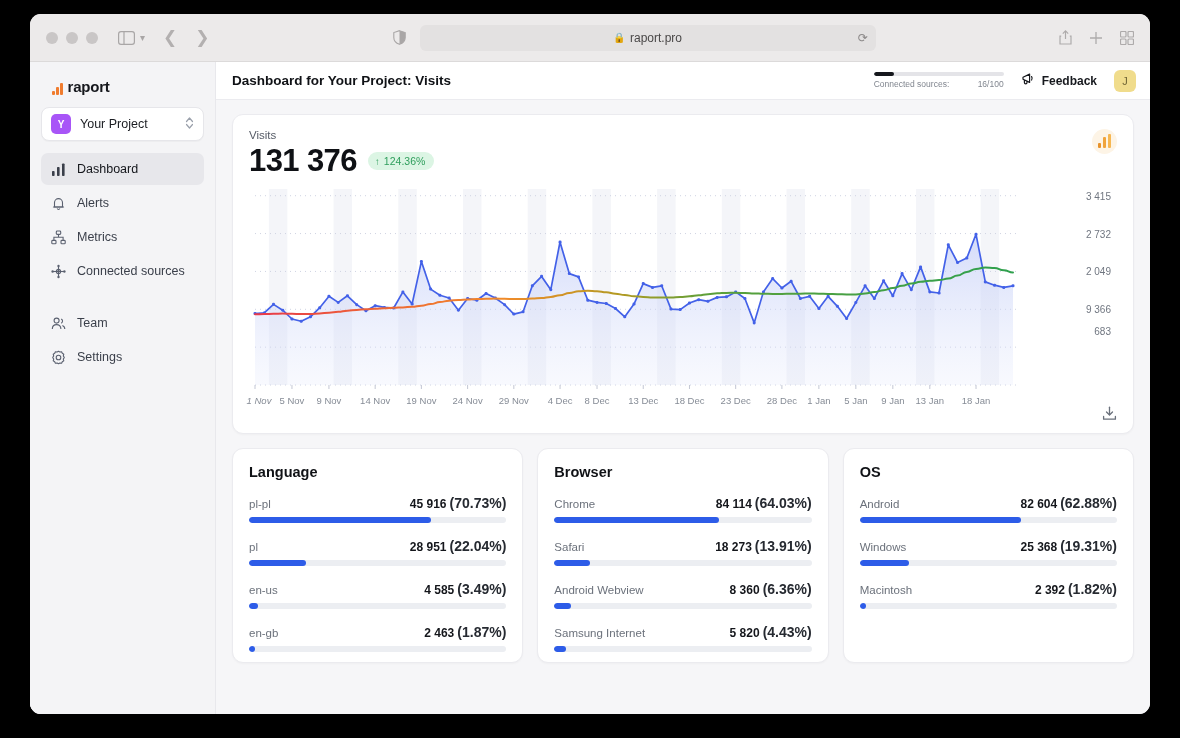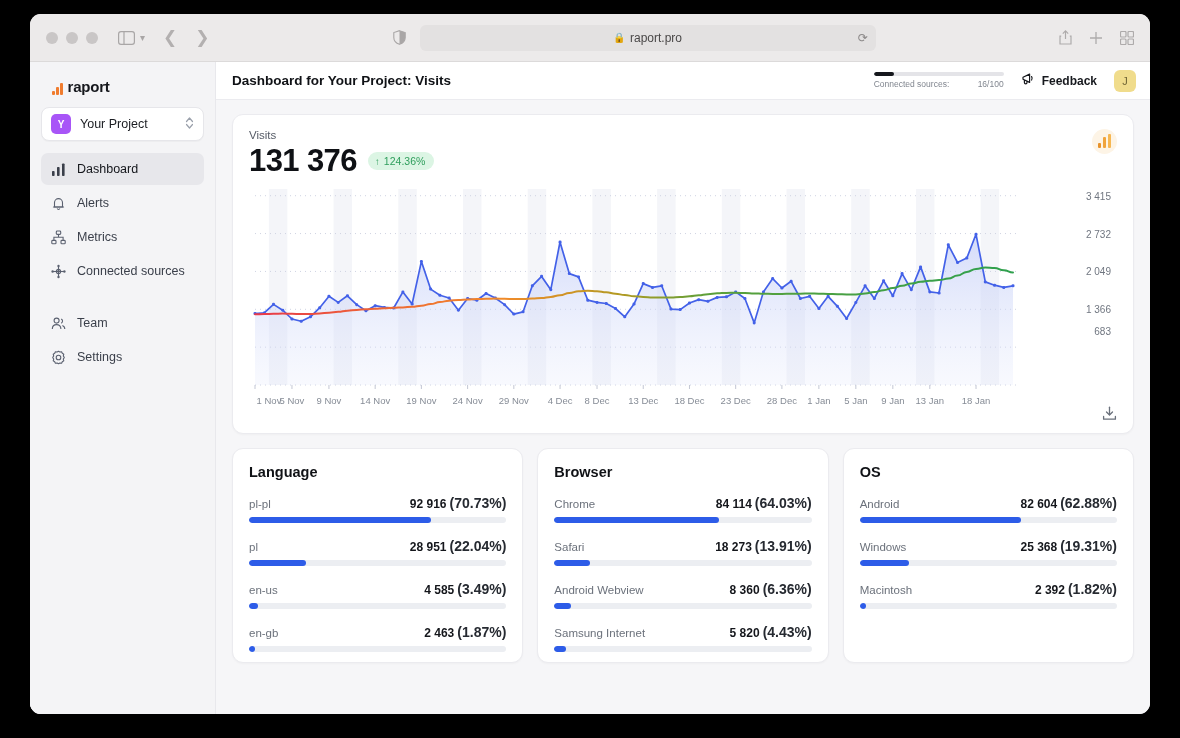--- a/index.html
+++ b/index.html
@@ -560,27 +560,27 @@
                     <line x1="532.9024390243902" x2="532.9024390243902" y1="198" y2="202" stroke="#c3c7d4" stroke-width="1"></line>
                     <line x1="569.8780487804878" x2="569.8780487804878" y1="198" y2="202" stroke="#c3c7d4" stroke-width="1"></line>
                     <line x1="606.8536585365854" x2="606.8536585365854" y1="198" y2="202" stroke="#c3c7d4" stroke-width="1"></line>
                     <line x1="643.829268292683" x2="643.829268292683" y1="198" y2="202" stroke="#c3c7d4" stroke-width="1"></line>
                     <line x1="680.8048780487804" x2="680.8048780487804" y1="198" y2="202" stroke="#c3c7d4" stroke-width="1"></line>
                     <line x1="727.0243902439024" x2="727.0243902439024" y1="198" y2="202" stroke="#c3c7d4" stroke-width="1"></line>
                   </g>
             </svg>
             <div class="ylabels" id="ylabels">
                   <div class="ytick" style="top: 144px;">683</div>
-                  <div class="ytick" style="top: 122.285px;">1 366</div>
+                  <div class="ytick" style="top: 122.285px;">9 366</div>
                   <div class="ytick" style="top: 84.4269px;">2 049</div>
                   <div class="ytick" style="top: 46.5691px;">2 732</div>
                   <div class="ytick" style="top: 8.71143px;">3 415</div>
                 </div>
             <div class="xlabels" id="xlabels">
-                  <div class="xtick" style="left: 20px;">1 Nov</div>
+                  <div class="xtick" style="left: 10px; font-style: italic;">1 Nov</div>
                   <div class="xtick" style="left: 42.9756px;">5 Nov</div>
                   <div class="xtick" style="left: 79.9512px;">9 Nov</div>
                   <div class="xtick" style="left: 126.171px;">14 Nov</div>
                   <div class="xtick" style="left: 172.39px;">19 Nov</div>
                   <div class="xtick" style="left: 218.61px;">24 Nov</div>
                   <div class="xtick" style="left: 264.829px;">29 Nov</div>
                   <div class="xtick" style="left: 311.049px;">4 Dec</div>
                   <div class="xtick" style="left: 348.024px;">8 Dec</div>
                   <div class="xtick" style="left: 394.244px;">13 Dec</div>
                   <div class="xtick" style="left: 440.463px;">18 Dec</div>
@@ -602,21 +602,21 @@
                 </svg>
           </span>
         </div>
 
         <div class="cards-row" id="stat-cards">
               <div class="card stat-card">
                 <div class="stat-title">Language</div>
                 <div class="stat-row">
                   <div class="stat-head">
                     <span class="stat-name">pl-pl</span>
-                    <span class="stat-num">92 916</span>
+                    <span class="stat-num">45 916</span>
                     <span class="stat-pct">(70.73%)</span>
                   </div>
                   <div class="stat-bar">
                     <div class="stat-fill" style="width: 70.73%;"></div>
                   </div>
                 </div>
                 <div class="stat-row">
                   <div class="stat-head">
                     <span class="stat-name">pl</span>
                     <span class="stat-num">28 951</span>

